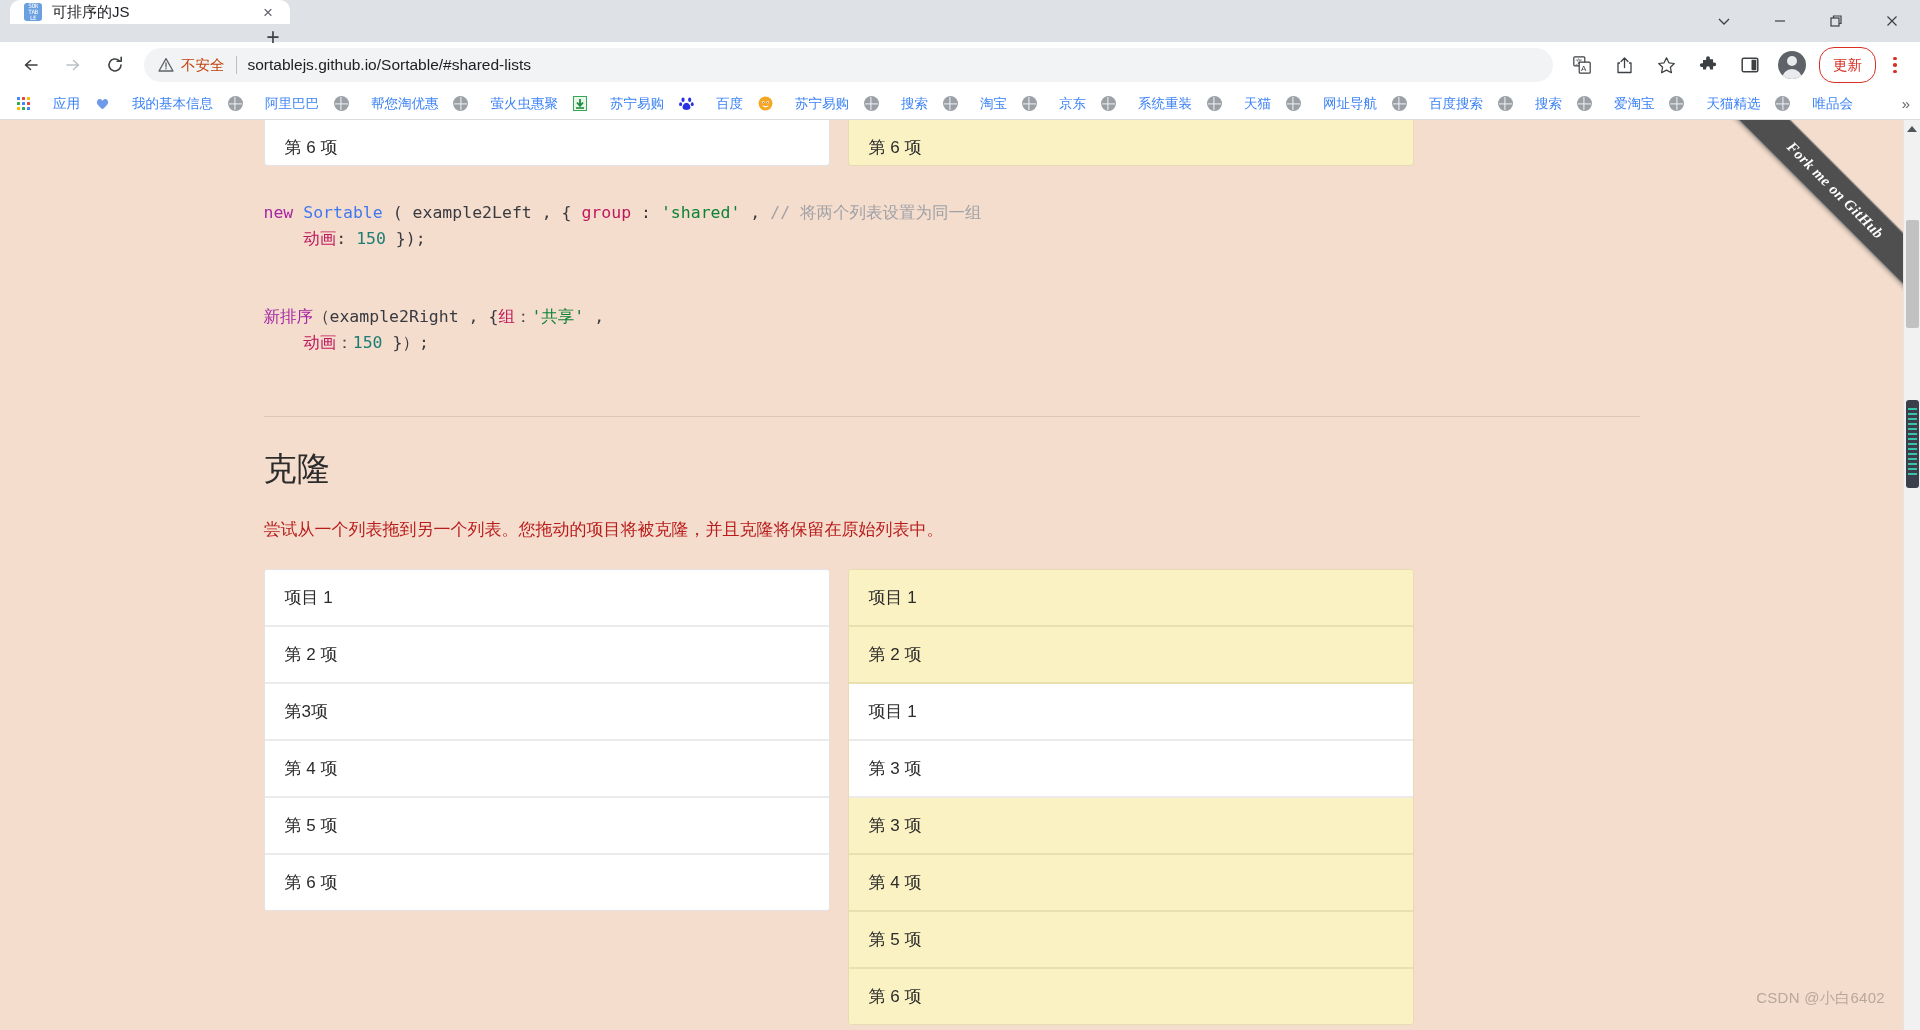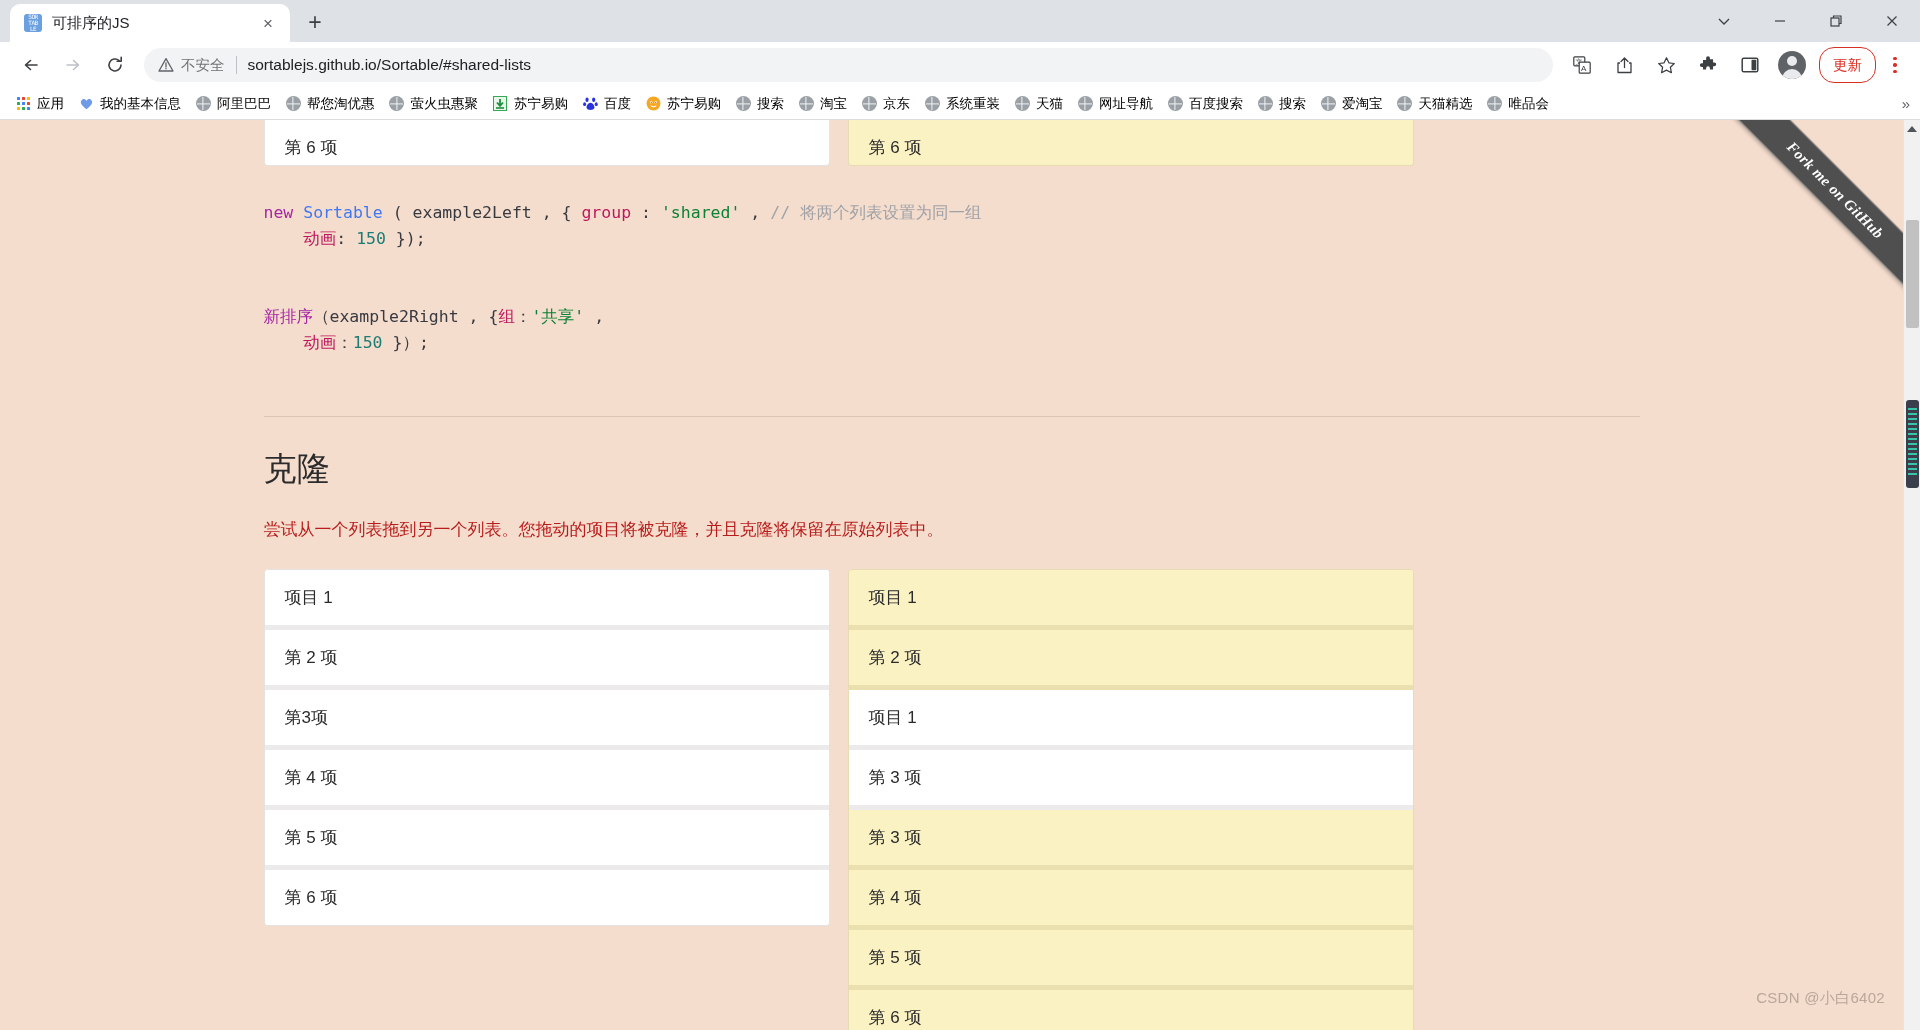--- a/index.html
+++ b/index.html
@@ -10,21 +10,21 @@
     background: #f1f3f4;
   }
   #app { width: 1920px; height: 1030px; position: relative; display: flex; flex-direction: column; }
 
   
   .titlebar {
     height: 42px; background: #dee1e6;
     display: flex; align-items: flex-end; flex: 0 0 42px;
     position: relative;
   }
-  .tabstrip { display: flex; align-items: flex-end; height: 42px; padding-left: 10px; }
+  .tabstrip { display: flex; align-items: flex-end; height: 42px; padding-left: 10px; flex-direction: column; }
   .tab {
     height: 38px; width: 280px; background: #ffffff;
     border-radius: 10px 10px 0 0;
     display: flex; align-items: center; padding: 0 10px 0 14px;
     position: relative;
   }
   .tab-favicon {
     width: 18px; height: 18px; flex: 0 0 18px; margin-right: 10px;
     border-radius: 3px;
     background: #6a9fe0;
@@ -66,21 +66,21 @@
     display: flex; align-items: center; justify-content: center;
     color: #5f6368; cursor: pointer; flex: 0 0 34px;
   }
   .navbtn.disabled { color: #bdc1c6; }
   .omnibox {
     flex: 1; height: 34px; background: #f1f3f4; border-radius: 17px;
     display: flex; align-items: center; padding: 0 14px; margin: 0 8px;
     min-width: 0;
   }
   .warn-icon { margin-right: 7px; color: #5f6368; display: flex; align-items: center; }
-  .not-secure { font-size: 14.5px; color: #737373; white-space: nowrap; }
+  .not-secure { font-size: 14.5px; color: #c2410c; white-space: nowrap; }
   .omni-sep { width: 1px; height: 18px; background: #bdc1c6; margin: 0 11px; flex: 0 0 1px; }
   .omni-url { font-size: 15.5px; color: #202124; white-space: nowrap; overflow: hidden; text-overflow: ellipsis; }
   .toolbar-right { display: flex; align-items: center; flex: 0 0 auto; }
   .ticon {
     width: 32px; height: 32px; margin: 0 5px; border-radius: 50%;
     display: flex; align-items: center; justify-content: center;
     color: #3c4043; cursor: pointer; flex: 0 0 32px;
   }
   .avatar {
     width: 28px; height: 28px; border-radius: 50%; background: #5f6368;
@@ -108,21 +108,21 @@
   
   .bookmarks {
     height: 32px; flex: 0 0 32px; background: #ffffff;
     display: flex; align-items: center; padding: 0 8px;
     border-bottom: 1px solid #dadce0; overflow: hidden; position: relative;
   }
   .bm {
     display: flex; align-items: center; height: 24px; padding: 0 7px;
     border-radius: 4px; cursor: pointer; flex: 0 0 auto; white-space: nowrap;
   }
-  .bm-label { font-size: 13.5px; color: #000000; margin-left: 6px; }
+  .bm-label { font-size: 13.5px; color: #3b82f6; margin-left: 22px; }
   .bm-ico { width: 16px; height: 16px; flex: 0 0 16px; display: flex; align-items: center; justify-content: center; }
   .apps-grid { display: grid; grid-template-columns: repeat(3,3px); grid-template-rows: repeat(3,3px); gap: 2px; }
   .apps-grid i { width: 3px; height: 3px; display: block; border-radius: 0.5px; }
   .globe {
     width: 15px; height: 15px; border-radius: 50%;
     background: #9aa0a6; position: relative;
   }
   .globe::before {
     content:''; position:absolute; left:50%; top:1px; width:1.2px; height:13px;
     background:#f1f3f4; transform: translateX(-50%);
@@ -169,21 +169,21 @@
 
   .lists-row { display: flex; gap: 18px; margin-top: 26px; }
   .list-col { width: 566px; }
   .sortlist {
     border: 1px solid #e3e3e3; border-radius: 4px; overflow: hidden;
     background: #fff;
   }
   .sortlist.yellow { border-color: #e6dcb4; background: #fbf2c4; }
   .sortitem {
     padding: 16px 20px; font-size: 17px; color: #2b2b2b;
-    border-bottom: 5px solid #ef4444; cursor: move; background: #fff;
+    border-bottom: 2px solid #ef4444; cursor: move; background: #fff;
   }
   .sortitem:last-child { border-bottom: none; }
   .sortitem.yellow { background: #fbf2c4; border-bottom-color: #eadfae; }
   .sortitem.white { background: #ffffff; border-bottom-color: #eceaea; }
 
   
   .top-lists { display: flex; gap: 18px; }
   .top-item {
     width: 566px; padding: 16px 20px; font-size: 17px; color: #2b2b2b;
     background: #fff; border: 1px solid #e3e3e3; border-top: none;

